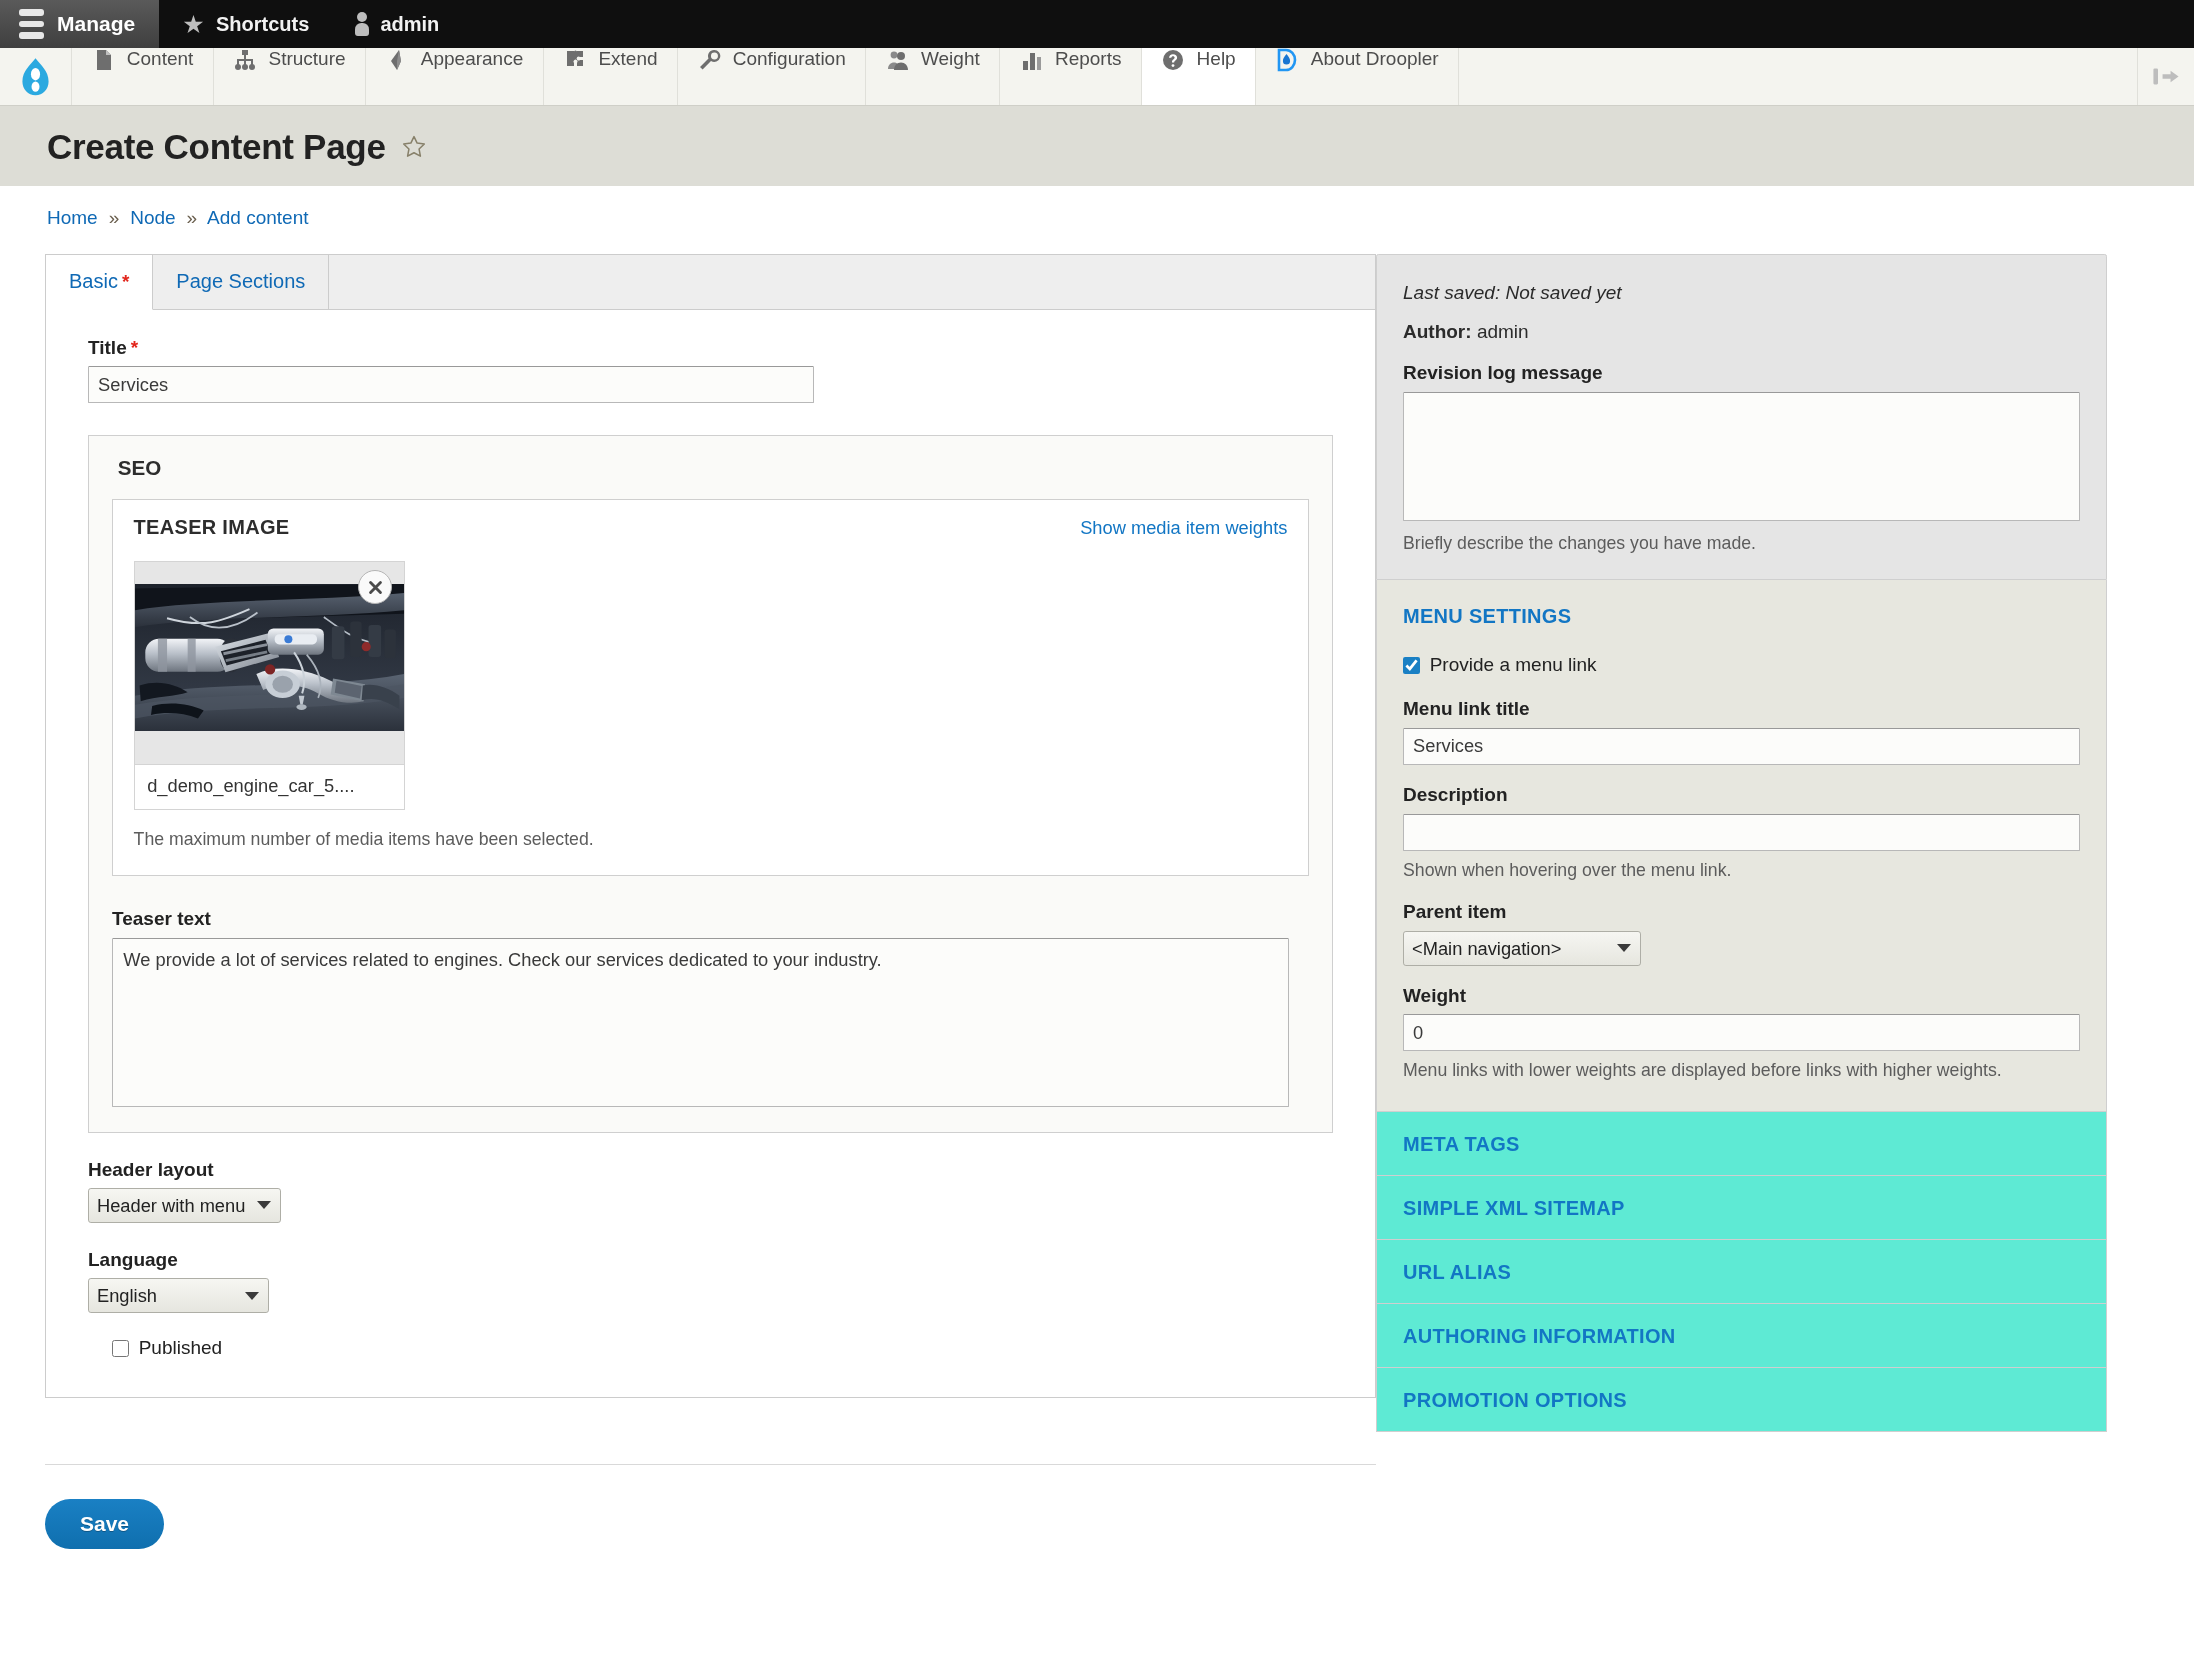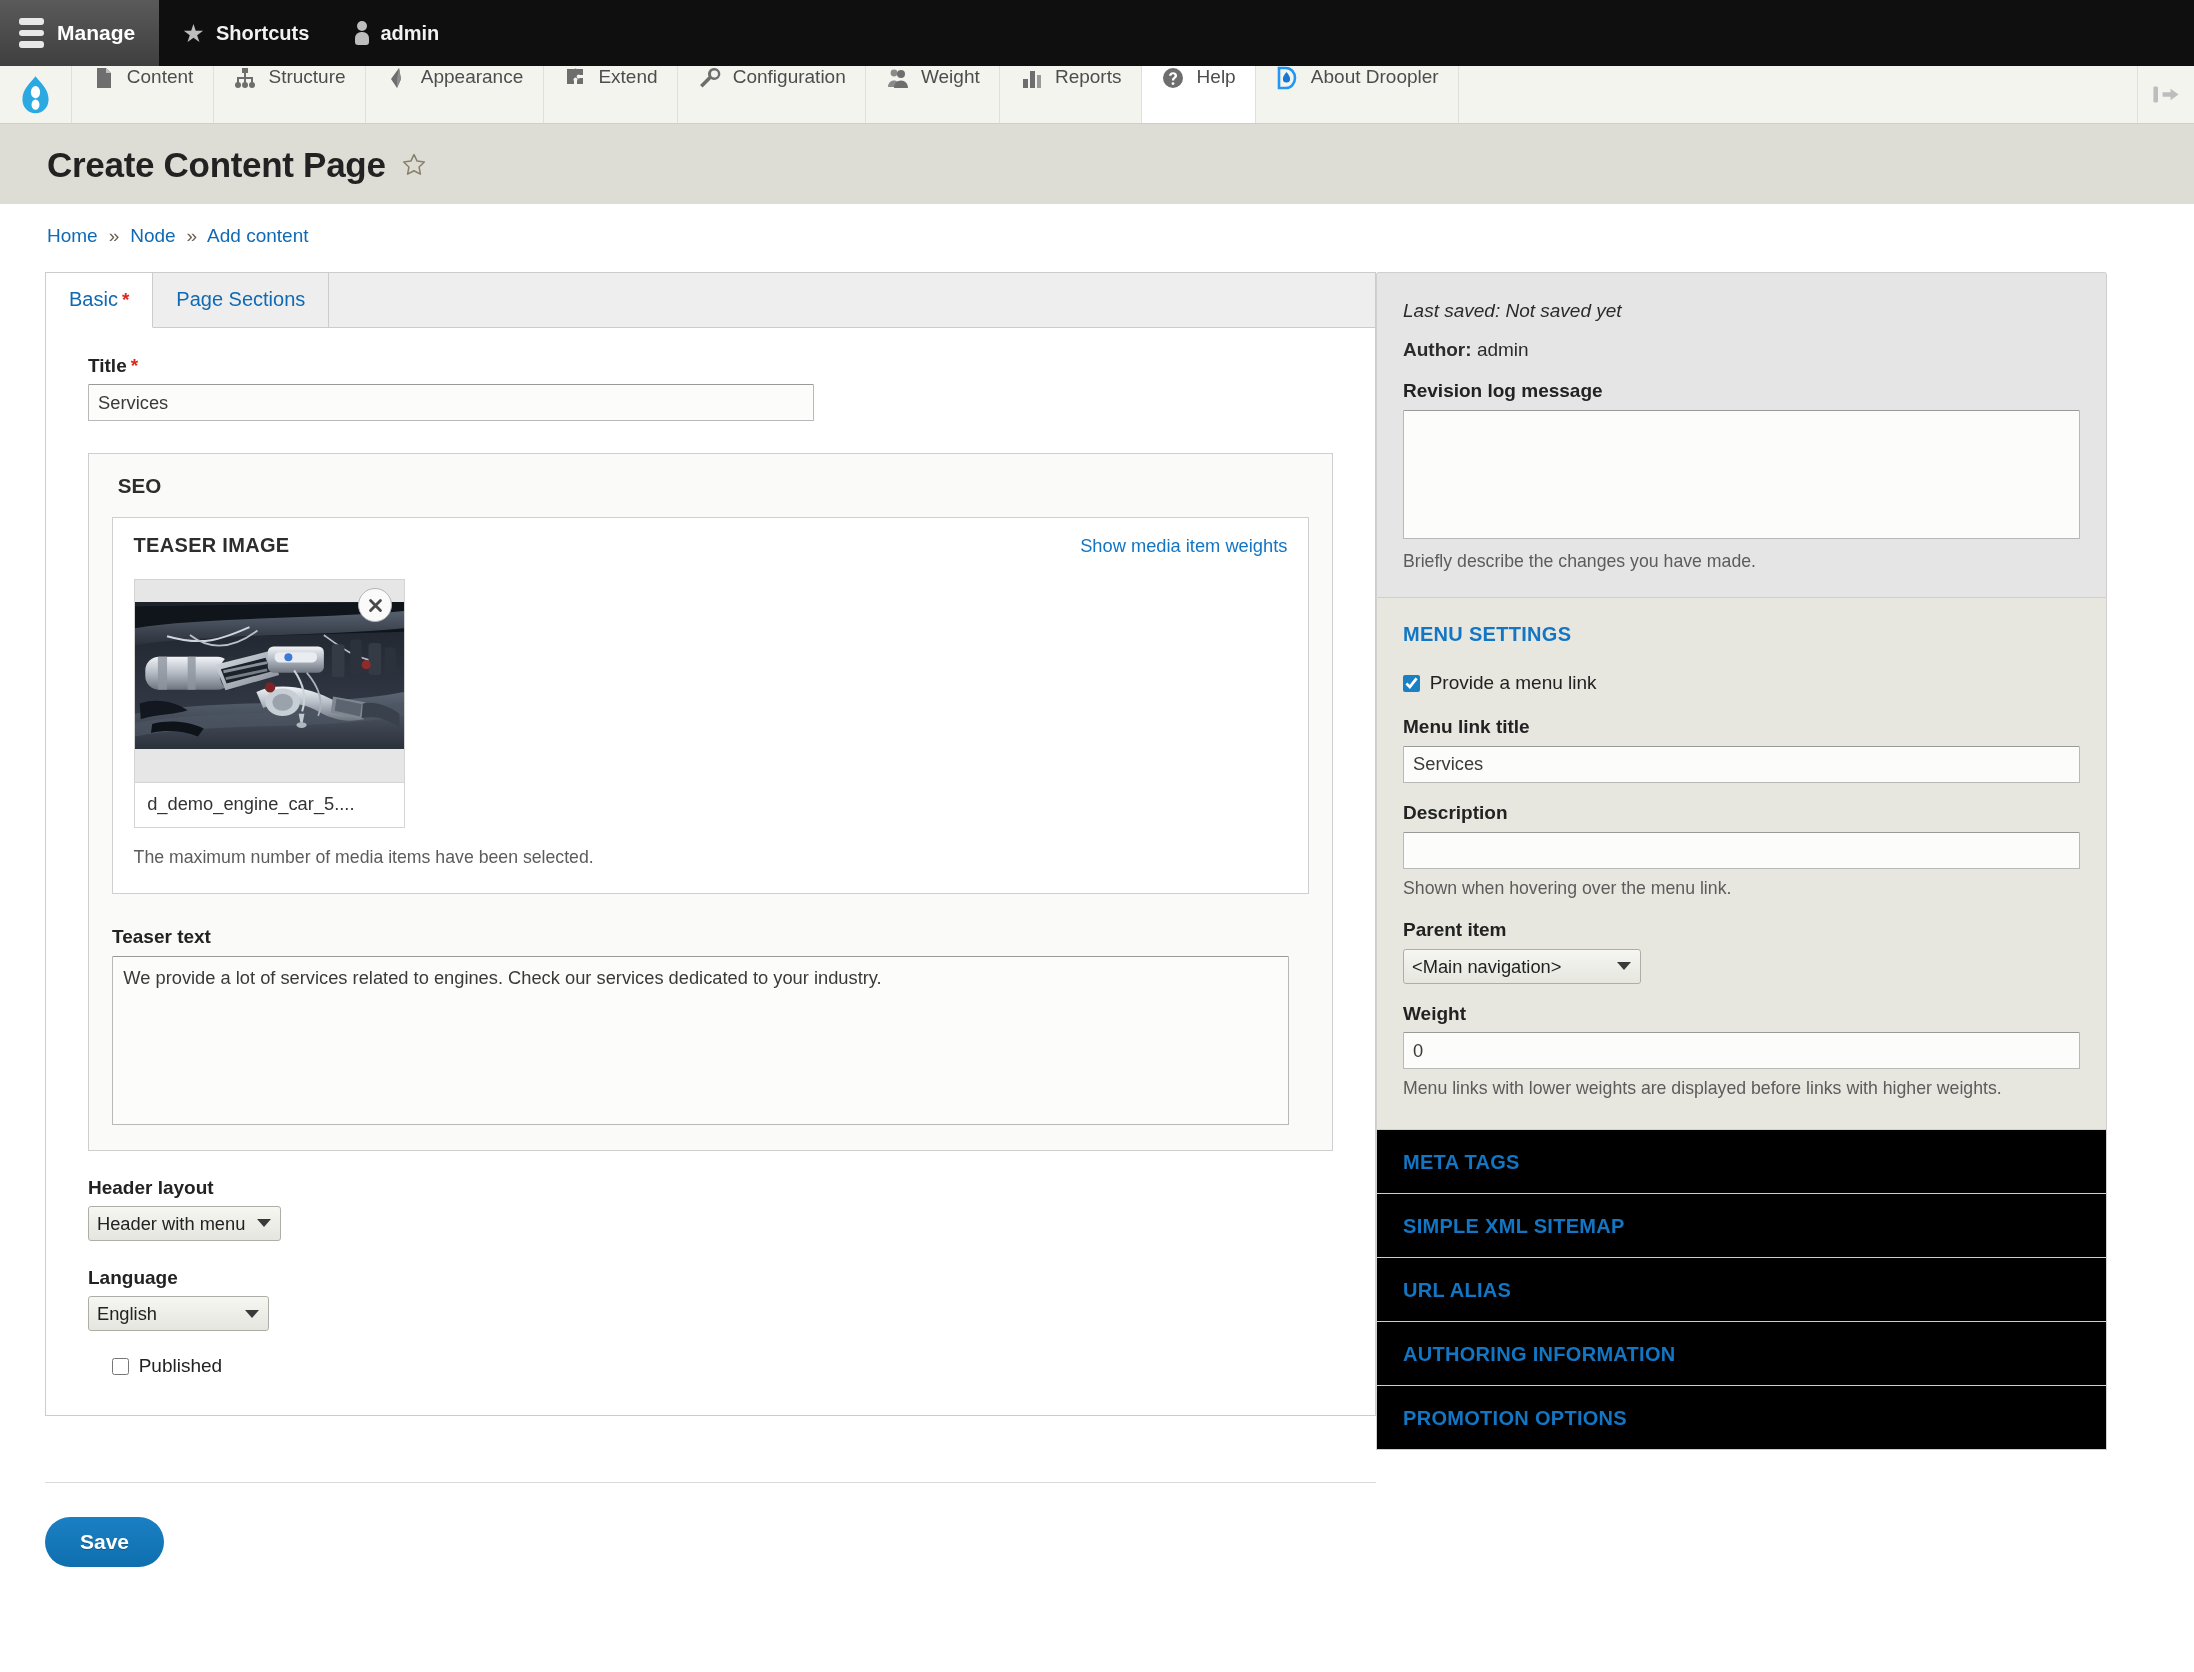--- a/index.html
+++ b/index.html
@@ -9,21 +9,21 @@
   body {
     width: 2194px; height: 1673px;
     font-family: "Liberation Sans", sans-serif;
     color: #2b2b2b;
     -webkit-font-smoothing: antialiased;
     overflow: hidden;
   }
 
   
   .toolbar-bar {
-    height: 66px;
+    height: 48px;
     background: #0f0f0f;
     display: flex;
     align-items: stretch;
   }
   .tb-manage {
     background: linear-gradient(to bottom, #5a5a5a 0%, #4b4b4b 55%, #3f3f3f 100%);
     display: flex; align-items: center;
     padding: 0 24px 0 19.4px;
     color: #fff;
     font-size: 21px;
@@ -383,21 +383,21 @@
     color: #3a3a3a;
     padding: 0 9.1px;
     border-radius: 1.1px;
   }
   .ms-field { margin-bottom: 8px; }
   .ms-help { font-size: 17.7px; color: #5c5c5c; margin: 9.1px 0 20.6px 0; }
 
   .accordion-row {
     border: 1.1px solid #cfcfcf;
     border-top: none;
-    background: #000000;
+    background: #5eead4;
     padding: 20.6px 26px 19.4px 26px;
     font-size: 20px;
     font-weight: bold;
     letter-spacing: 0.3px;
     color: #1276c4;
     cursor: pointer;
   }
 </style>
 </head>
 <body>

